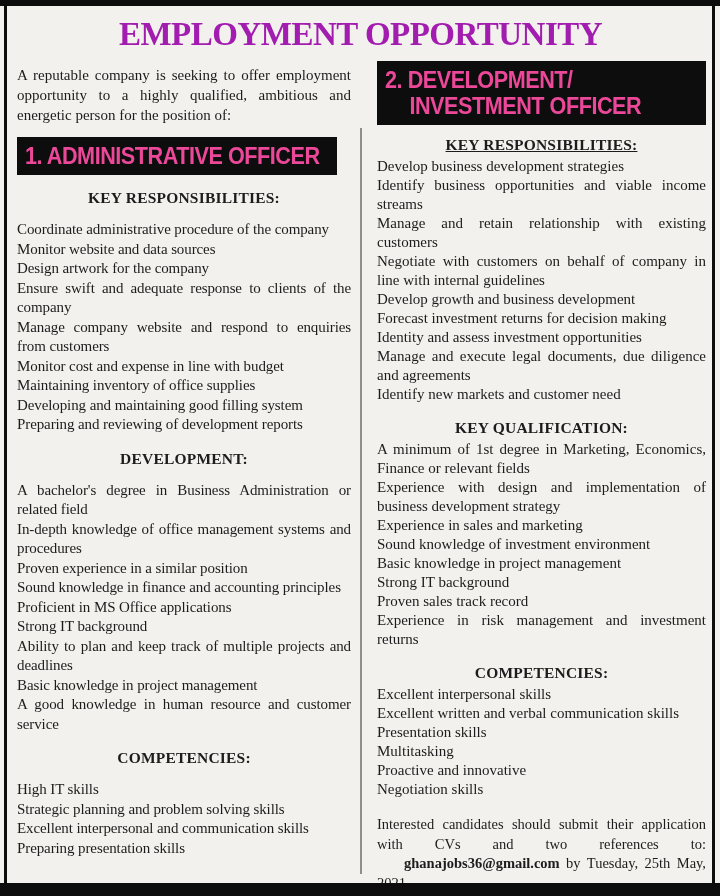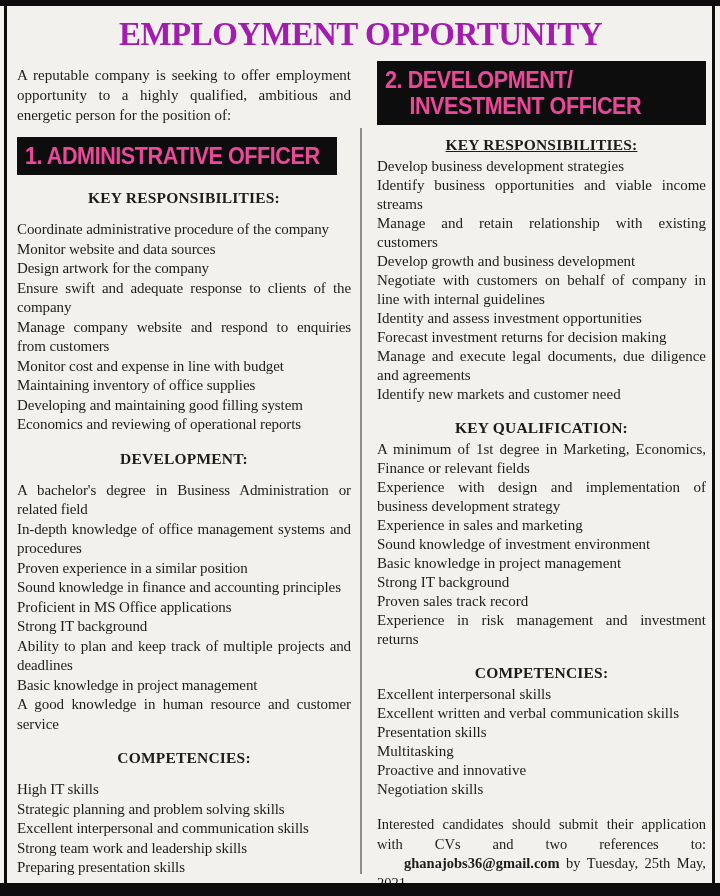--- a/index.html
+++ b/index.html
@@ -86,61 +86,60 @@
             <div class="section">
               <div class="sec-heading">KEY RESPONSIBILITIES:</div>
               <div class="item">Coordinate administrative procedure of the company</div>
               <div class="item">Monitor website and data sources</div>
               <div class="item">Design artwork for the company</div>
               <div class="item">Ensure swift and adequate response to clients of the company</div>
               <div class="item">Manage company website and respond to enquiries from customers</div>
               <div class="item">Monitor cost and expense in line with budget</div>
               <div class="item">Maintaining inventory of office supplies</div>
               <div class="item">Developing and maintaining good filling system</div>
-              <div class="item">Economics and reviewing of operational reports</div>
+              <div class="item">Preparing and reviewing of development reports</div>
             </div>
             <div class="section">
               <div class="sec-heading">DEVELOPMENT:</div>
               <div class="item">A bachelor's degree in Business Administration or related field</div>
               <div class="item">In-depth knowledge of office management systems and procedures</div>
               <div class="item">Proven experience in a similar position</div>
               <div class="item">Sound knowledge in finance and accounting principles</div>
               <div class="item">Proficient in MS Office applications</div>
               <div class="item">Strong IT background</div>
               <div class="item">Ability to plan and keep track of multiple projects and deadlines</div>
               <div class="item">Basic knowledge in project management</div>
               <div class="item">A good knowledge in human resource and customer service</div>
             </div>
             <div class="section">
               <div class="sec-heading">COMPETENCIES:</div>
               <div class="item">High IT skills</div>
               <div class="item">Strategic planning and problem solving skills</div>
               <div class="item">Excellent interpersonal and communication skills</div>
-              <div class="item">Strong team work and leadership skills</div>
               <div class="item">Preparing presentation skills</div>
             </div>
           </div>
       </div>
 
       <div class="col-right">
         <div class="job-box job-box-2">
           <span class="box-line box-line1">2. DEVELOPMENT/</span>
           <span class="box-line box-line2">INVESTMENT OFFICER</span>
         </div>
 
         <div class="sections-host">
             <div class="section">
               <div class="sec-heading">KEY RESPONSIBILITIES:</div>
               <div class="item">Develop business development strategies</div>
               <div class="item">Identify business opportunities and viable income streams</div>
               <div class="item">Manage and retain relationship with existing customers</div>
+              <div class="item">Negotiate with customers on behalf of company in line with internal guidelines</div>
               <div class="item">Develop growth and business development</div>
-              <div class="item">Negotiate with customers on behalf of company in line with internal guidelines</div>
+              <div class="item">Forecast investment returns for decision making</div>
               <div class="item">Identity and assess investment opportunities</div>
-              <div class="item">Forecast investment returns for decision making</div>
               <div class="item">Manage and execute legal documents, due diligence and agreements</div>
               <div class="item">Identify new markets and customer need</div>
             </div>
             <div class="section">
               <div class="sec-heading">KEY QUALIFICATION:</div>
               <div class="item">A minimum of 1st degree in Marketing, Economics, Finance or relevant fields</div>
               <div class="item">Experience with design and implementation of business development strategy</div>
               <div class="item">Experience in sales and marketing</div>
               <div class="item">Sound knowledge of investment environment</div>
               <div class="item">Basic knowledge in project management</div>

